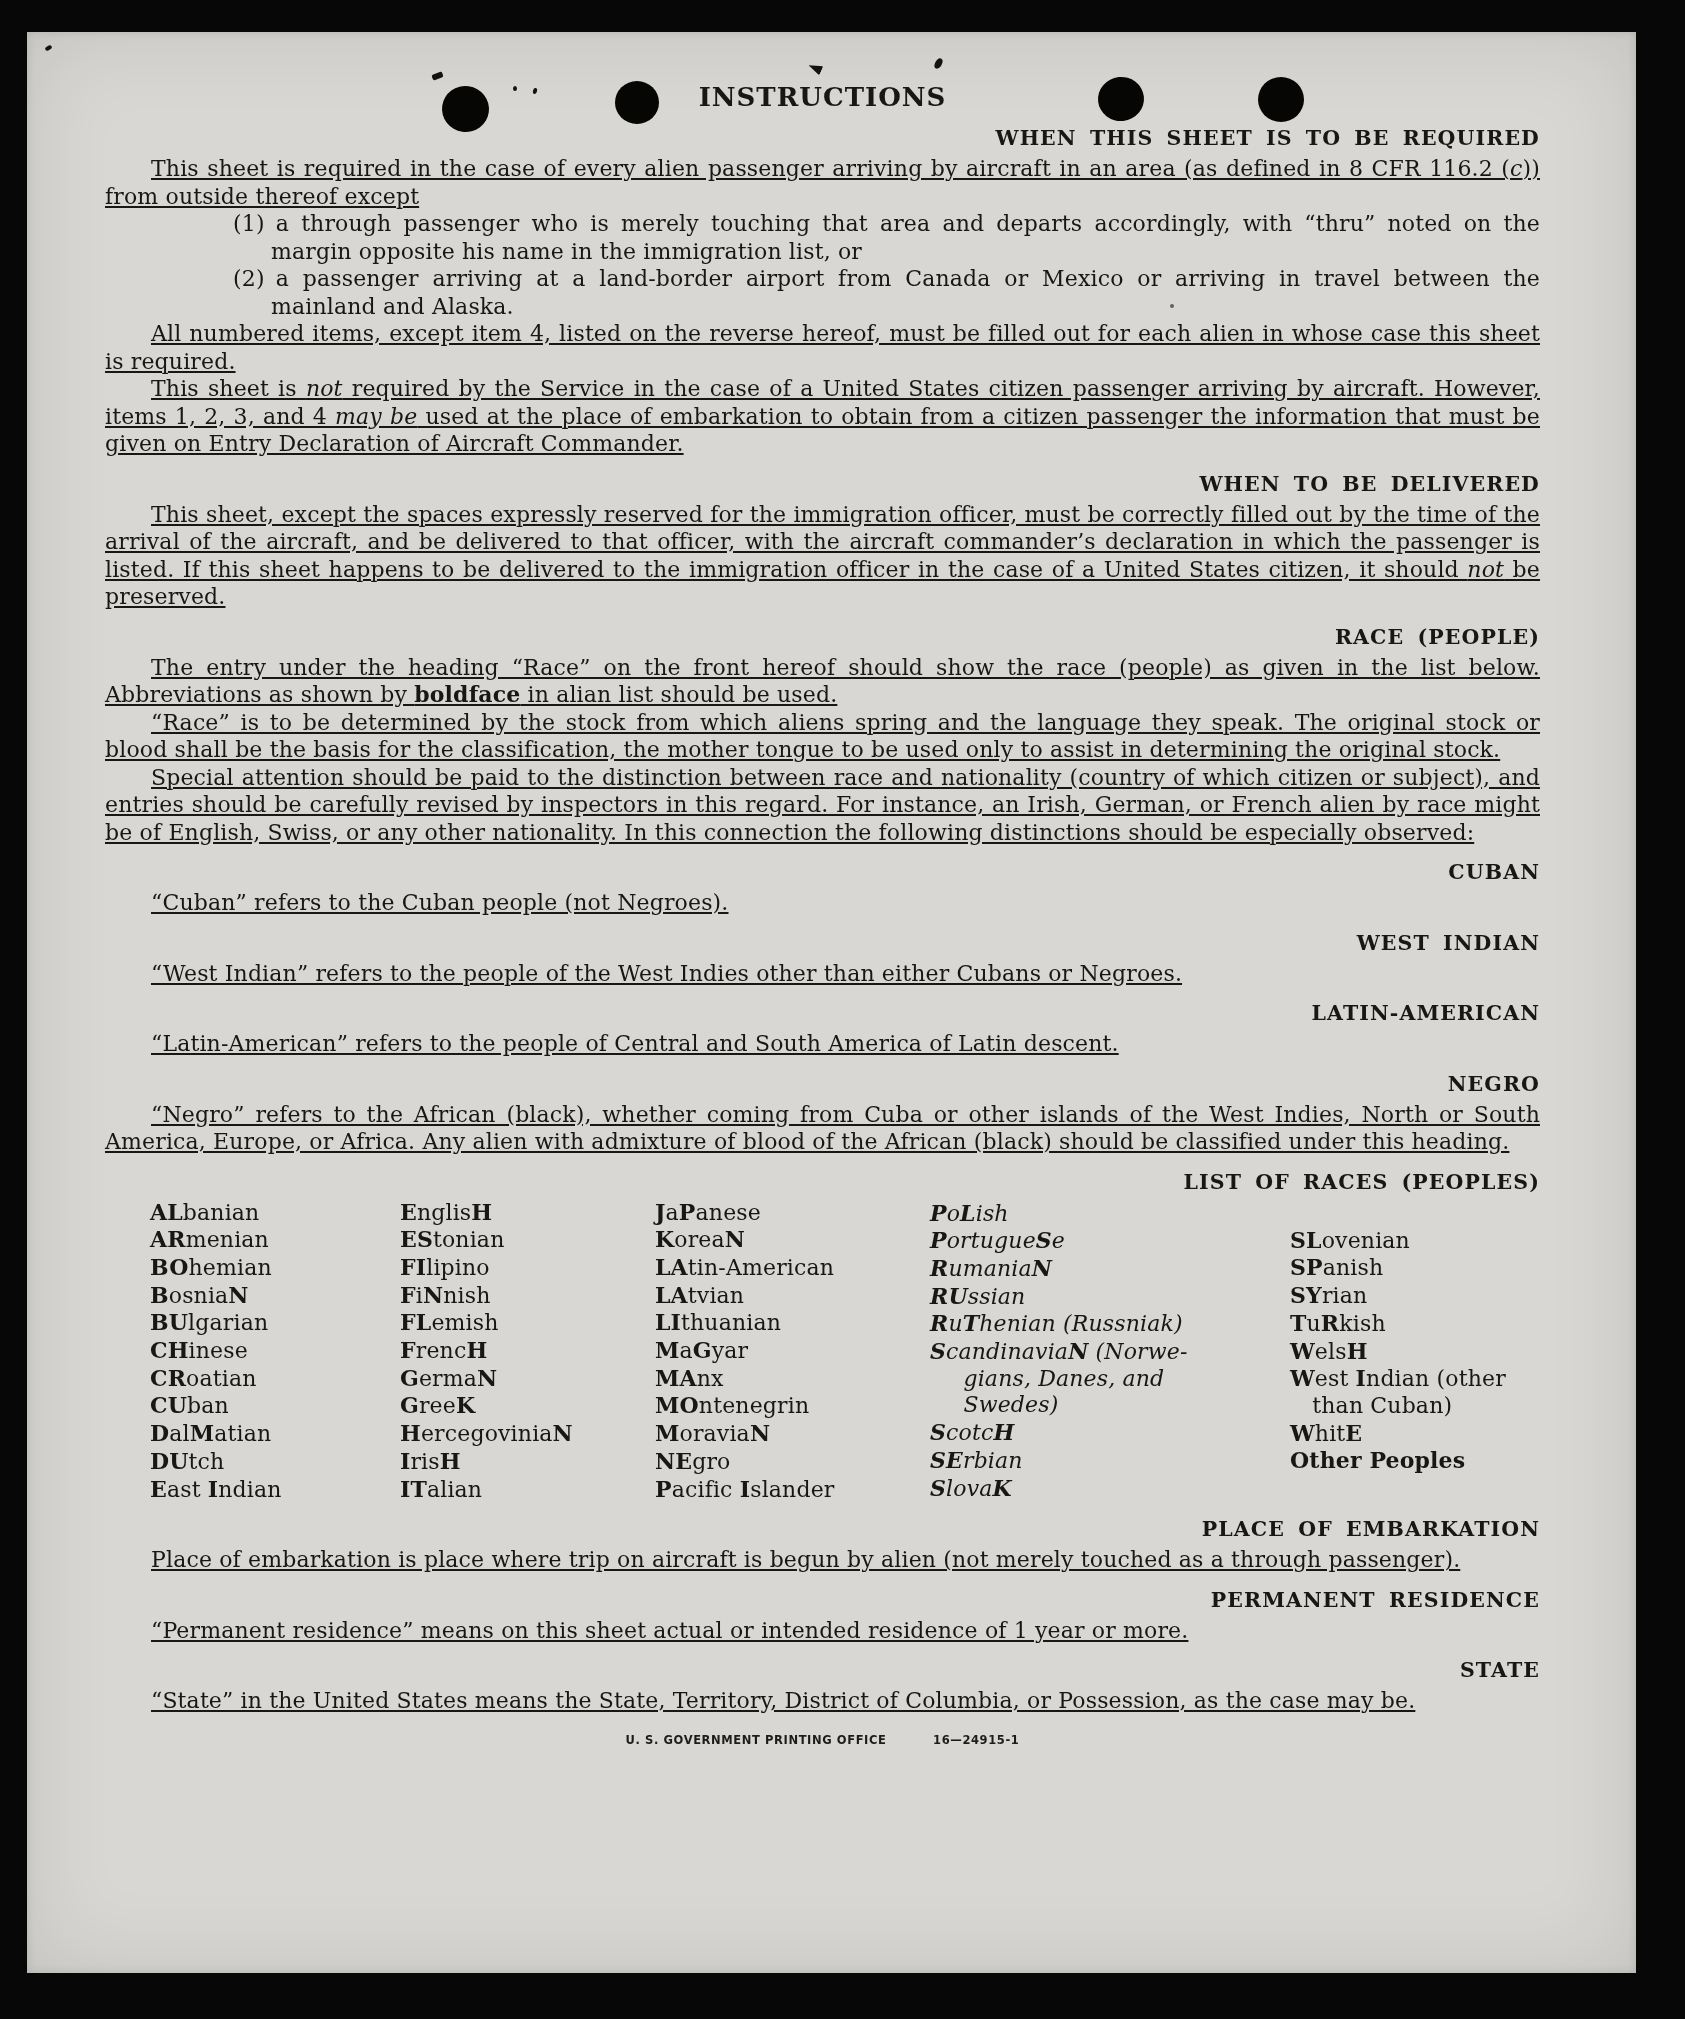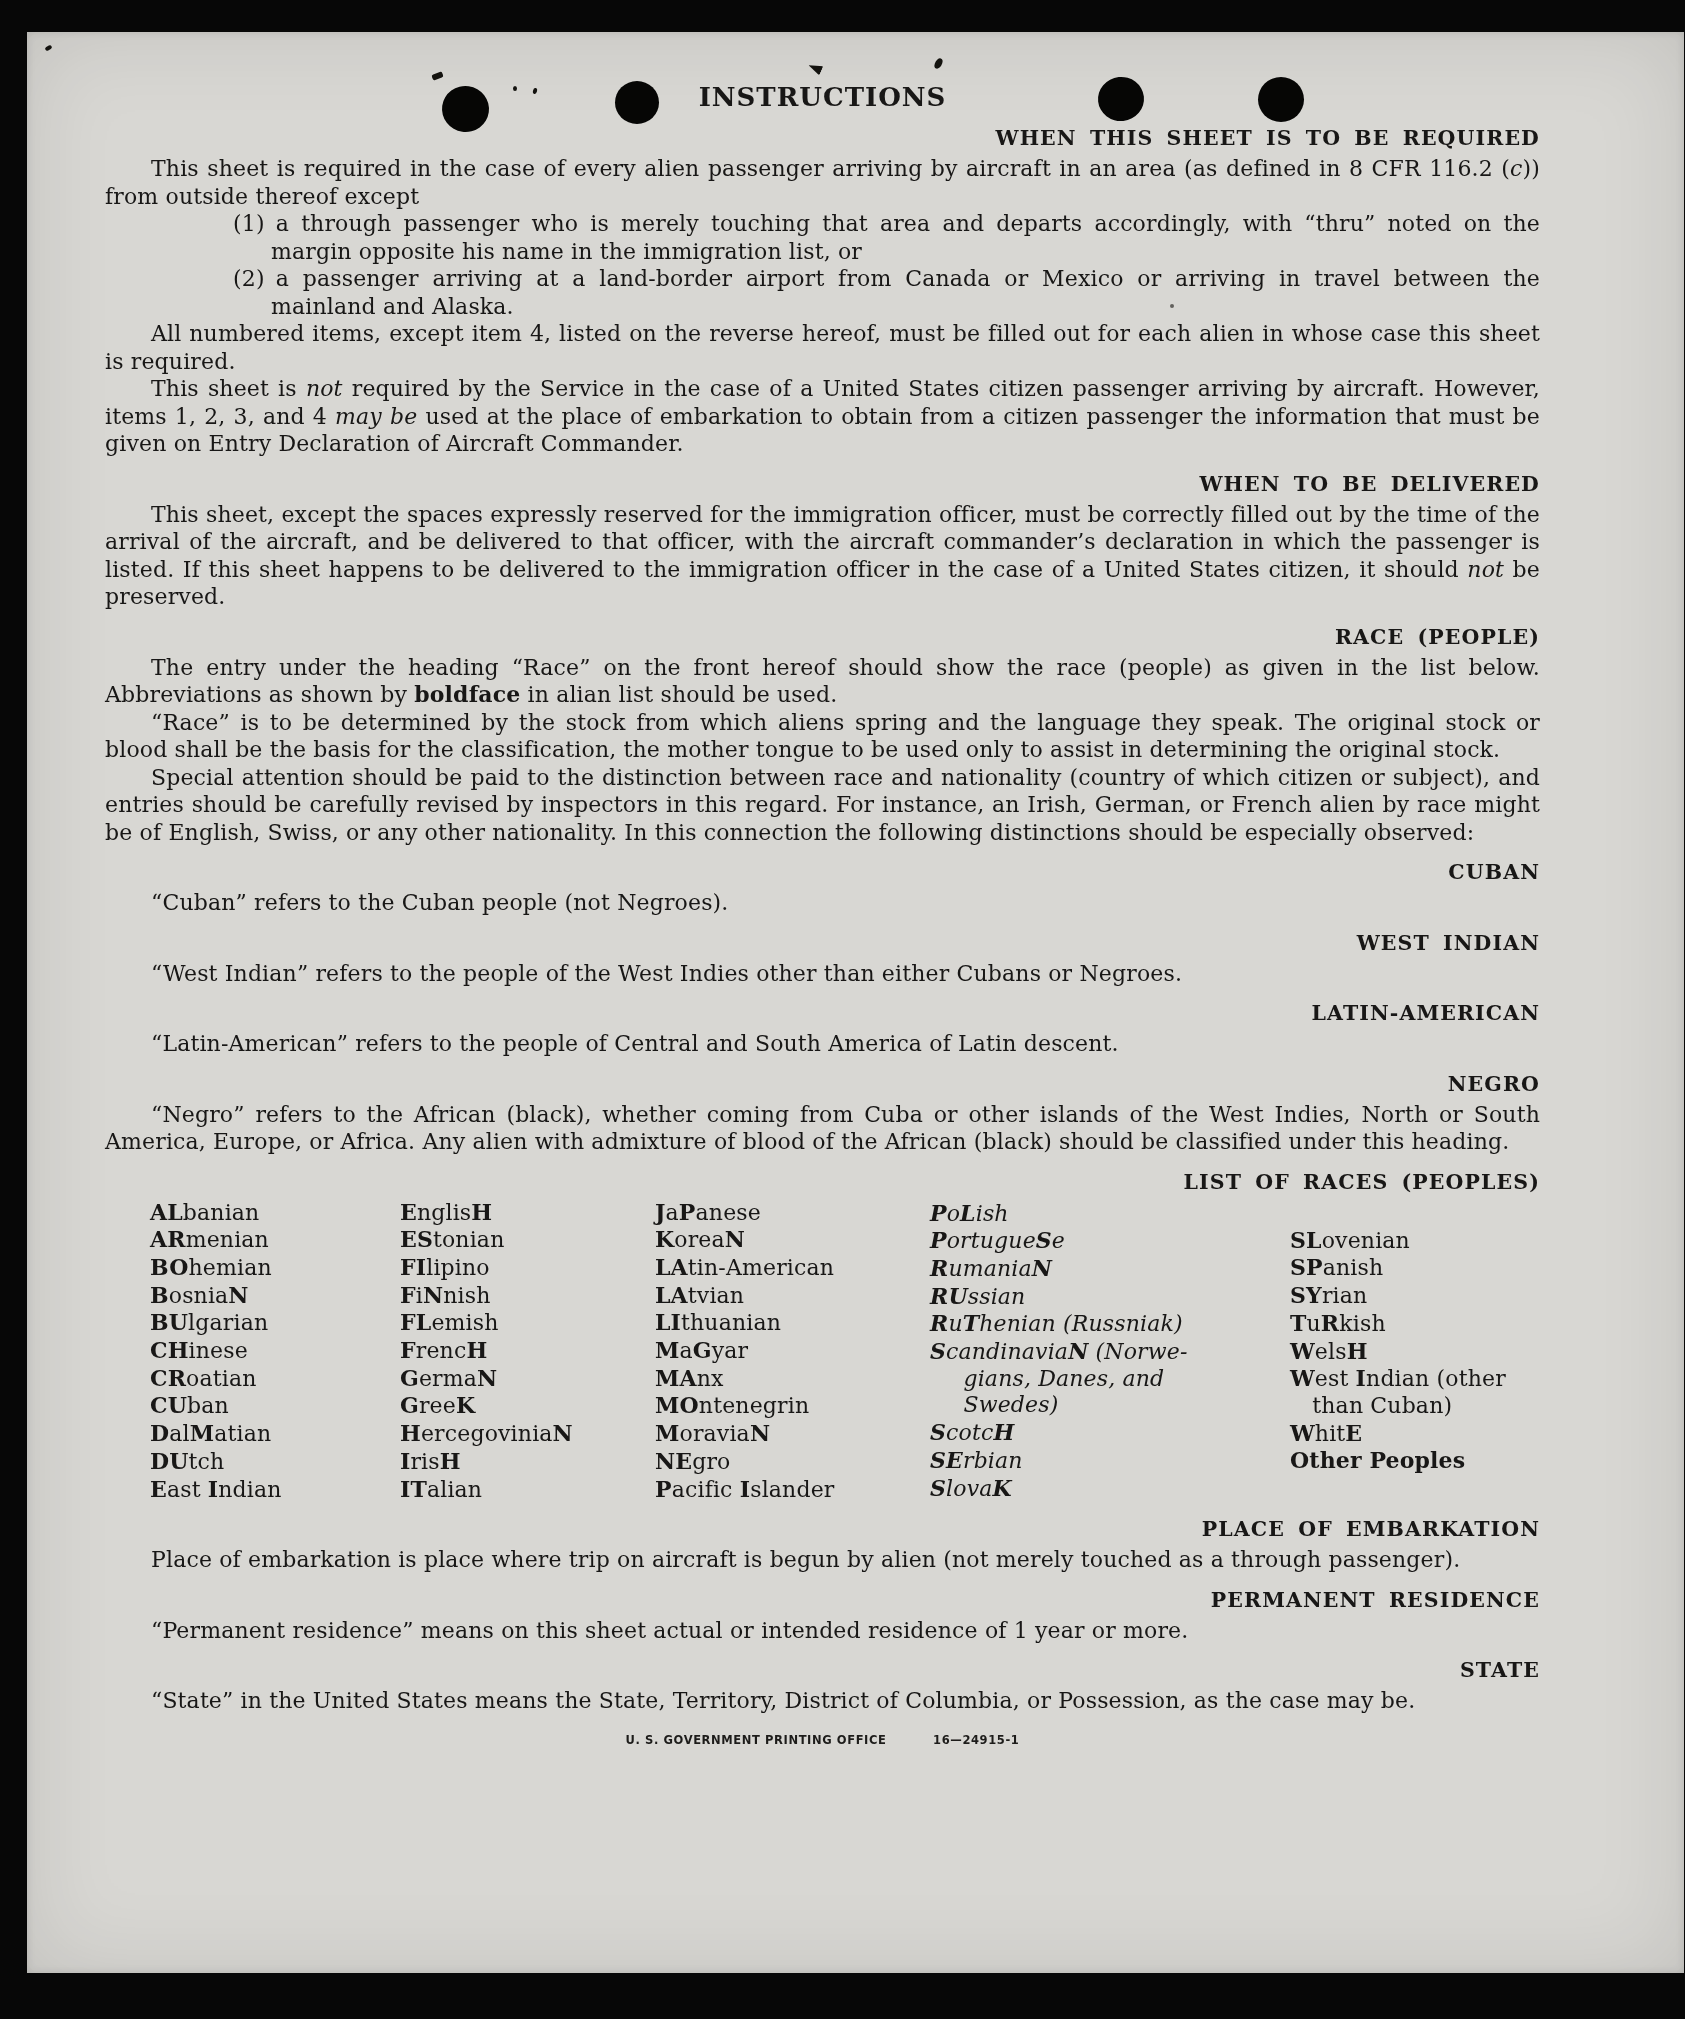--- a/index.html
+++ b/index.html
@@ -8,38 +8,37 @@
     background:#070707;
     position:relative;
     overflow:hidden;
     font-family:"DejaVu Serif", serif;
   }
   .paper{
     position:absolute;left:27px;top:32px;
     width:1609px;height:1941px;
     background:#d8d7d3;
     box-shadow:inset 0 0 90px rgba(0,0,0,0.10), inset 0 0 8px rgba(0,0,0,0.12);
-    padding-left:48px;
   }
   .content{
     position:absolute;left:78px;top:50px;
     width:1435px;
     color:#181716;
   }
   h1{
     font-size:26px;font-weight:bold;letter-spacing:1px;
     text-align:center;margin:0 0 3px 0;
   }
   h2{
     font-size:20.5px;font-weight:bold;
     letter-spacing:1.1px;word-spacing:5px;
     text-align:right;margin:14px 0 5px 0;
   }
   p{margin:0;font-size:22px;line-height:27.5px;letter-spacing:0.15px;}
-  p.body{text-indent:46px;text-align:justify;}
+  p.body{text-indent:46px;text-align:justify;text-decoration:underline;}
   p.hang{padding-left:166px;text-indent:-38px;text-align:justify;}
   .lbl{white-space:pre;}
   .it{font-style:italic;}
   .bd{font-weight:bold;}
   .races{
     display:flex;align-items:center;
     margin:3px 0 4px 0;
   }
   .race-col{flex:0 0 auto;}
   .race-col:nth-child(1){margin-left:45px;width:250px;}

